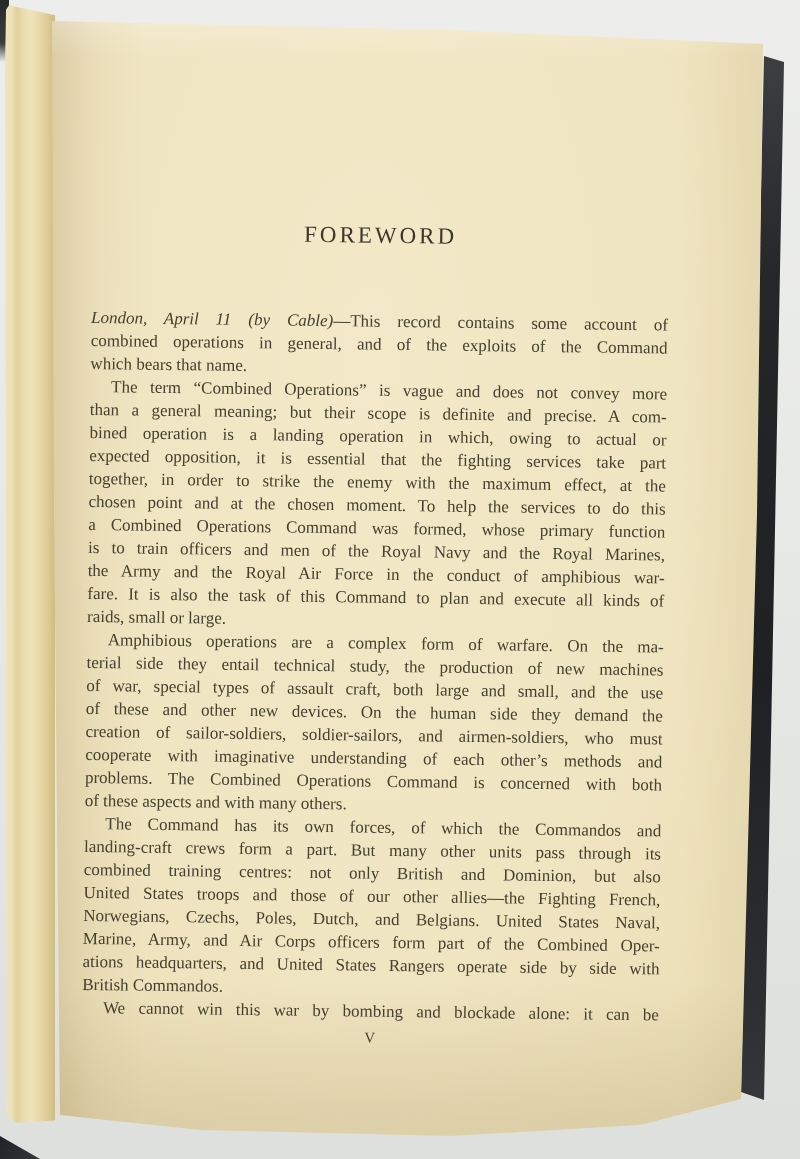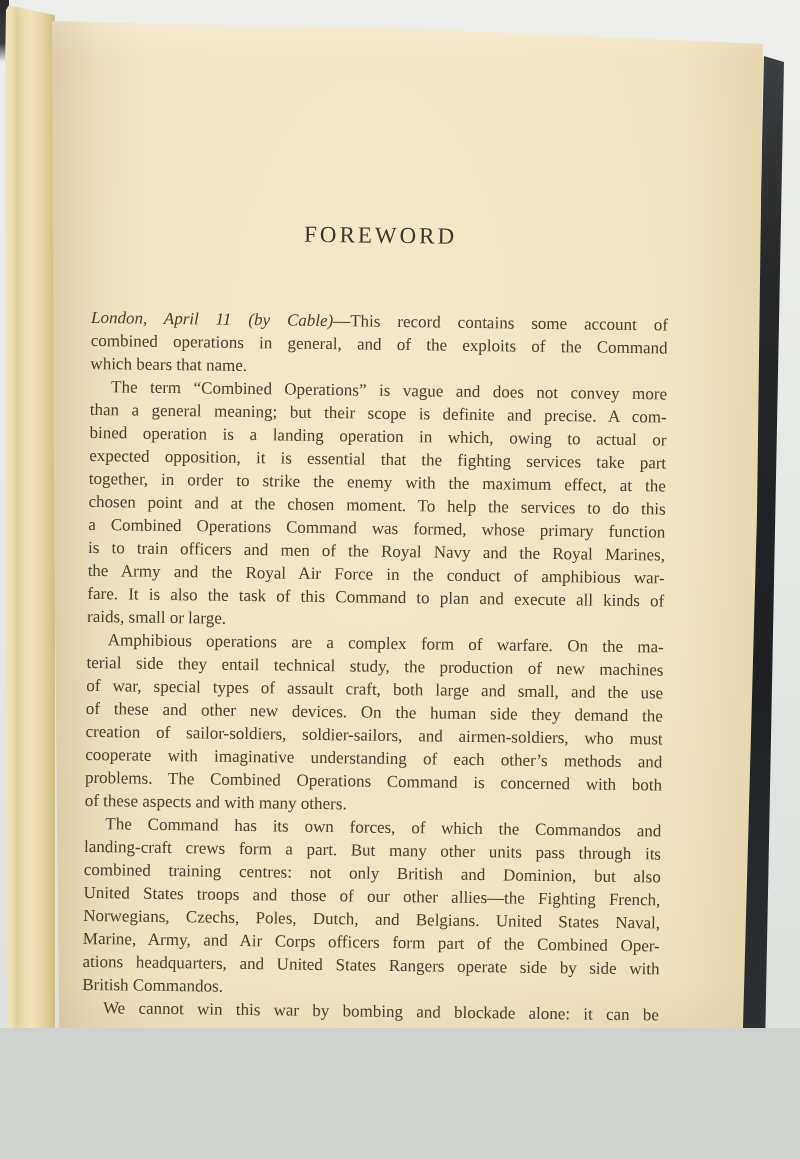--- a/index.html
+++ b/index.html
@@ -4,21 +4,21 @@
 <style>
   html, body {
     margin: 0;
     padding: 0;
     background: #cfd1cf;
     font-family: "Liberation Serif", serif;
   }
   .scene {
     position: relative;
     width: 800px;
-    height: 1028px;
+    height: 1159px;
     overflow: hidden;
     background: linear-gradient(180deg, #edeeec 0%, var(--bg-color, #e8eae8) 40%, #dee0de 100%);
   }
   
   .cover-top-left {
     position: absolute;
     left: 0; top: 0;
     width: 9px; height: 62px;
     background: linear-gradient(180deg, var(--cover-color, #26282b) 0%, #3a3c3e 70%, rgba(58,60,62,0) 100%);
   }

